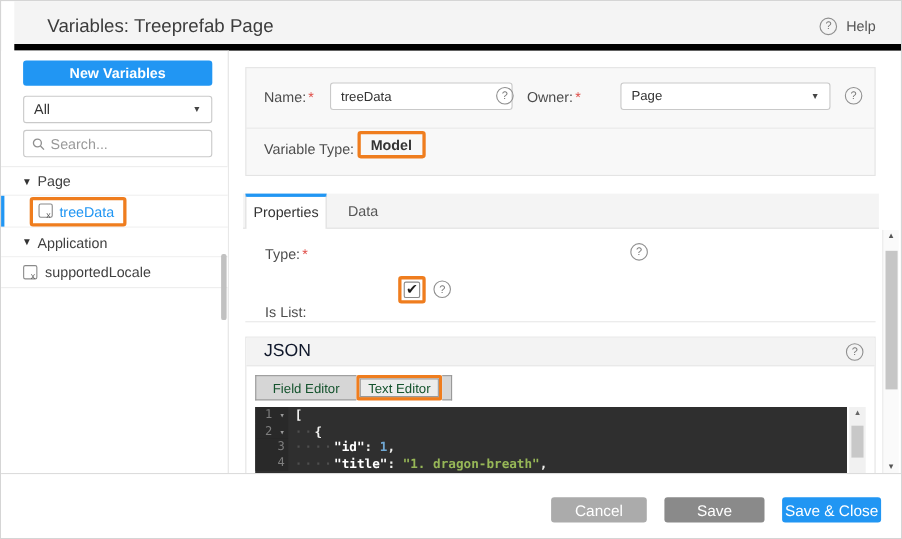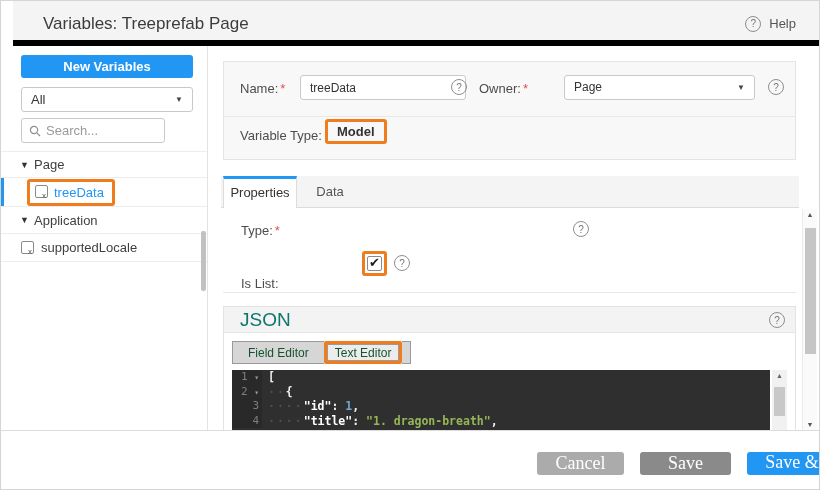--- a/index.html
+++ b/index.html
@@ -24,21 +24,21 @@
   .sidebar { position:absolute; left:0; top:45px; width:207px; height:384px;
     background:#fff; border-right:1px solid #e3e3e3; }
   .btn-new { position:absolute; left:20px; top:9px; width:172px; height:23px;
     background:var(--accent,#2196f3); color:#fff; border:none; border-radius:3px;
     font-size:13px; font-weight:700; font-family:inherit; cursor:pointer; }
   .filter-select { position:absolute; left:20px; top:41px; width:172px; height:25px;
     background:#fff; border:1px solid #c9c9c9; border-radius:3px;
     font-size:13px; color:#333; line-height:23px; padding-left:9px; cursor:pointer; }
   .filter-select .caret { position:absolute; right:9px; top:0; line-height:23px;
     font-size:8px; color:#444; }
-  .search-box { position:absolute; left:20px; top:72px; width:144px; height:25px;
+  .search-box { position:absolute; left:20px; top:72px; width:172px; height:25px;
     background:#fff; border:1px solid #c9c9c9; border-radius:3px; }
   .search-box input { position:absolute; left:24px; top:1px; width:144px; height:21px;
     border:none; outline:none; font-size:13px; color:#555; font-family:inherit;
     background:transparent; }
   .search-box input::placeholder { color:#9a9a9a; }
   .mag { position:absolute; left:7px; top:6px; width:12px; height:12px; }
   .tree { position:absolute; left:0; top:105px; width:206px; }
   .tree-row { position:relative; width:100%; border-bottom:1px solid #ededed;
     display:flex; align-items:center; cursor:pointer; background:#fff; }
   .tree-row.group { height:27px; border-top:0; }
@@ -107,21 +107,21 @@
   .checkbox .chk { position:absolute; left:1px; top:-2px; font-size:13px; color:#1d1d1d; }
   .hlp-islist { position:absolute; left:173px; top:47px; }
   .content-divider { position:absolute; left:2px; top:84px; width:573px; height:1px;
     background:#e8e8e8; }
   
   .json-panel { position:absolute; left:2px; top:98px; width:573px; height:200px;
     background:#fff; border:1px solid #e3e3e3; }
   .json-head { position:relative; height:26px; background:#f3f3f3;
     border-bottom:1px solid #e6e6e6; }
   .json-head .t { position:absolute; left:16px; top:0; line-height:26px;
-    font-size:19px; color:#0f766e; }
+    font-size:16px; color:#0f172a; }
   .json-head .help-circle { position:absolute; right:10px; top:5px; }
   .mode-group { position:absolute; left:8px; top:34px; height:23px; display:flex;
     align-items:stretch; }
   .mode-btn { font-size:12px; color:#14532d; background:#d6d6d6;
     border:1px solid #999; display:flex; align-items:center; cursor:pointer; }
   .mode-field { padding:0 15px; border-right:none; }
   .mode-text-wrap { padding:0; border:3px solid var(--annotation,#ef7d1e);
     border-radius:2px; display:flex; }
   .mode-text { background:#ececec; padding:0 7px; border:1px solid #999; }
   .mode-cap { width:9px; background:#d6d6d6; border:1px solid #999; border-left:none; }
@@ -151,21 +151,21 @@
   .main-scroll .up { position:absolute; top:2px; left:0; width:14px; text-align:center;
     font-size:7px; color:#555; }
   .main-scroll .down { position:absolute; bottom:2px; left:0; width:14px; text-align:center;
     font-size:7px; color:#555; }
   .main-scroll .thumb { position:absolute; left:2px; top:19px; width:11px; height:126px;
     background:#c6c6c6; }
   
   .footer { position:absolute; left:0; top:429px; width:820px; height:61px;
     background:#fff; border-top:1px solid #dcdcdc; }
   .fbtn { position:absolute; top:21px; height:23px; border:none; border-radius:3px;
-    color:#fff; font-size:18px; font-weight:500; font-family:Liberation Serif, serif; cursor:pointer;margin-left:36px; }
+    color:#fff; font-size:14px; font-weight:500; font-family:Liberation Sans, sans-serif; cursor:pointer; }
   .btn-cancel { left:500px; width:87px; background:#ababab; }
   .btn-save { left:603px; width:91px; background:#8a8a8a; }
   .btn-saveclose { left:710px; width:90px; background:var(--accent,#2196f3); }
 </style>
 </head>
 <body>
 
 <div id="app">
 
   <div class="header">

